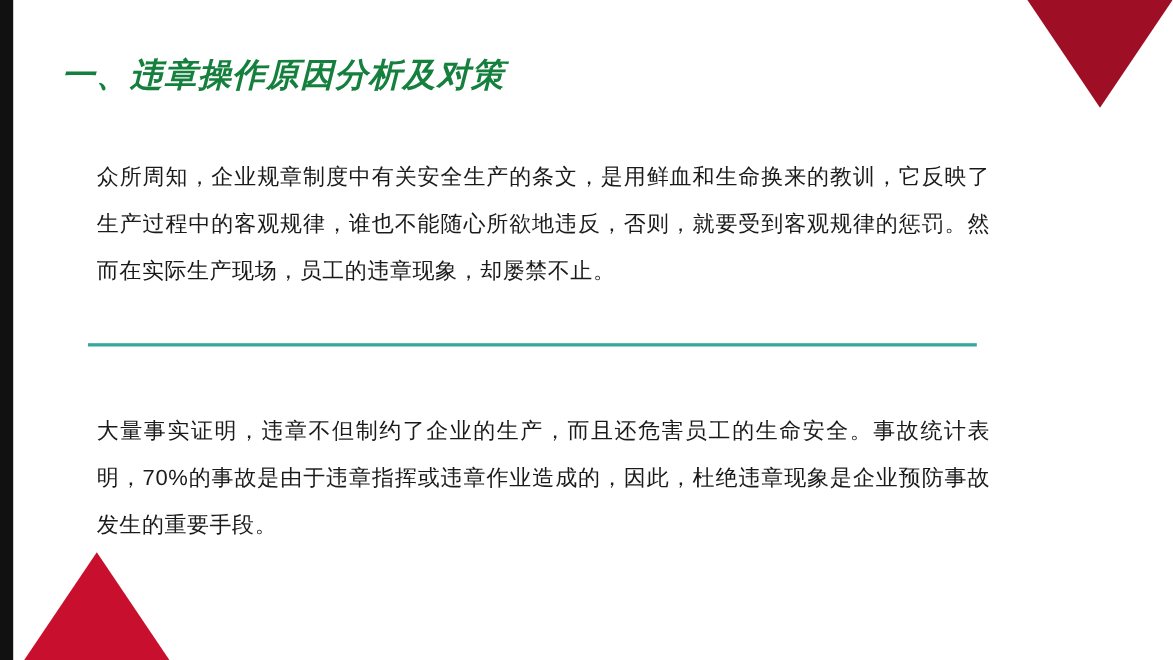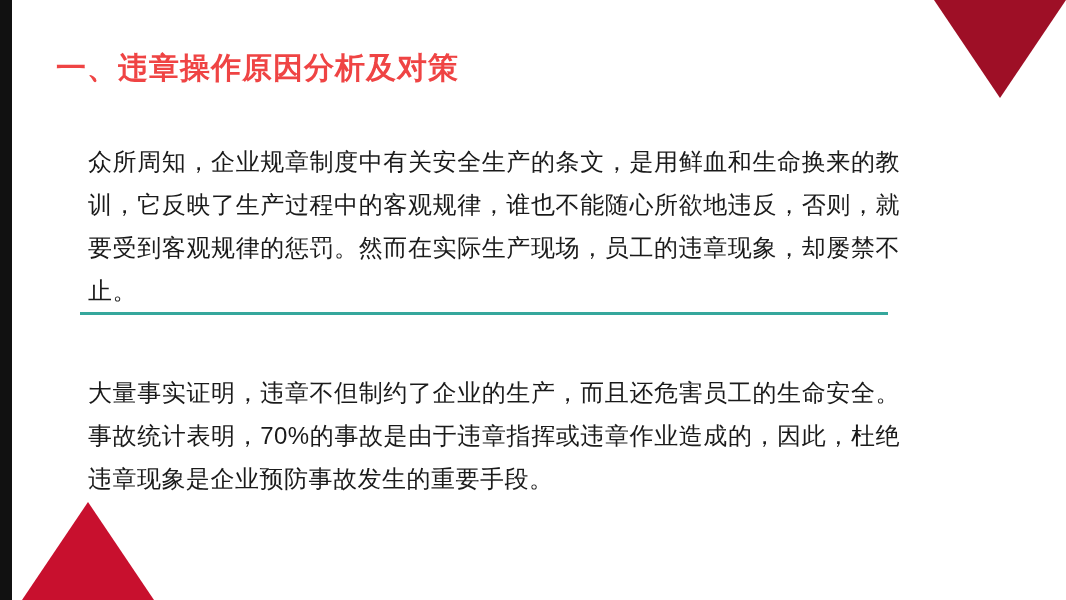--- a/index.html
+++ b/index.html
@@ -51,30 +51,31 @@
     border-left: 66px solid transparent;
     border-right: 66px solid transparent;
     border-bottom: 98px solid #c8102e;
   }
   .title {
     position: absolute;
     left: 56px;
     top: 28px;
     font-size: 30px;
     font-weight: bold;
-    color: #ef4444;
+    color: #15803d;
     letter-spacing: 1px;
     white-space: nowrap;
+    font-style: italic;
   }
   .body-block {
     position: absolute;
     left: 88px;
     width: 812px;
     color: #1a1a1a;
-    font-size: 24px;
+    font-size: 20px;
     line-height: 43px;
     text-align: justify;
     letter-spacing: 0.5px;
     margin-top: 16px;
   }
   .para-1 { top: 124px; }
   .para-2 { top: 355px; }
   .divider {
     position: absolute;
     left: 80px;

